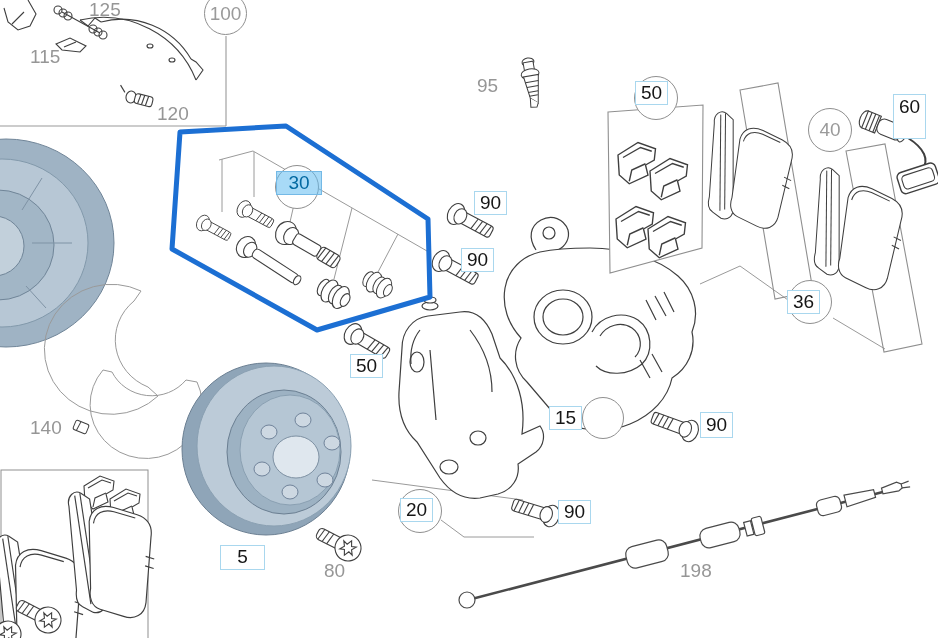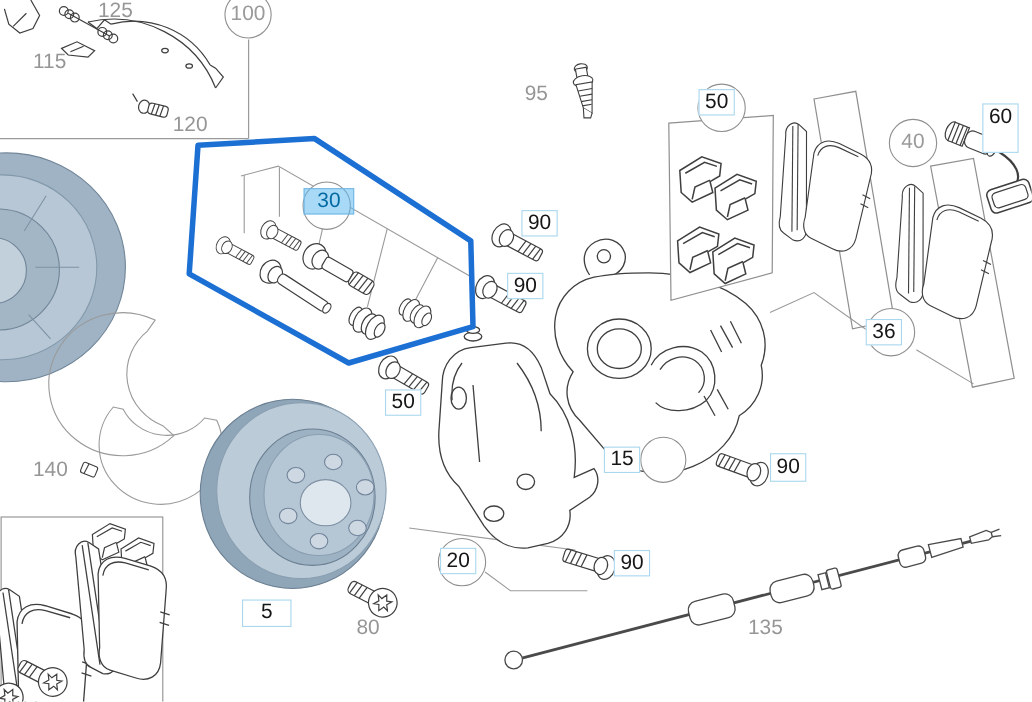--- a/index.html
+++ b/index.html
@@ -324,16 +324,16 @@
 <div class="tag" style="left:700px;top:412px;height:26px;line-height:23px">90</div>
 
 <div class="circle" style="left:398px;top:489px"></div>
 <div class="tag" style="left:400px;top:498px">20</div>
 
 <div class="tag" style="left:558px;top:500px">90</div>
 
 <div class="tag" style="left:220px;top:545px;width:45px;height:25px;line-height:22px">5</div>
 
 <div class="glabel" style="left:324px;top:561px">80</div>
-<div class="glabel" style="left:680px;top:561px">135</div>
+<div class="glabel" style="left:680px;top:561px">198</div>
 <div class="glabel" style="left:30px;top:418px">140</div>
 
 </div>
 
 </body></html>

